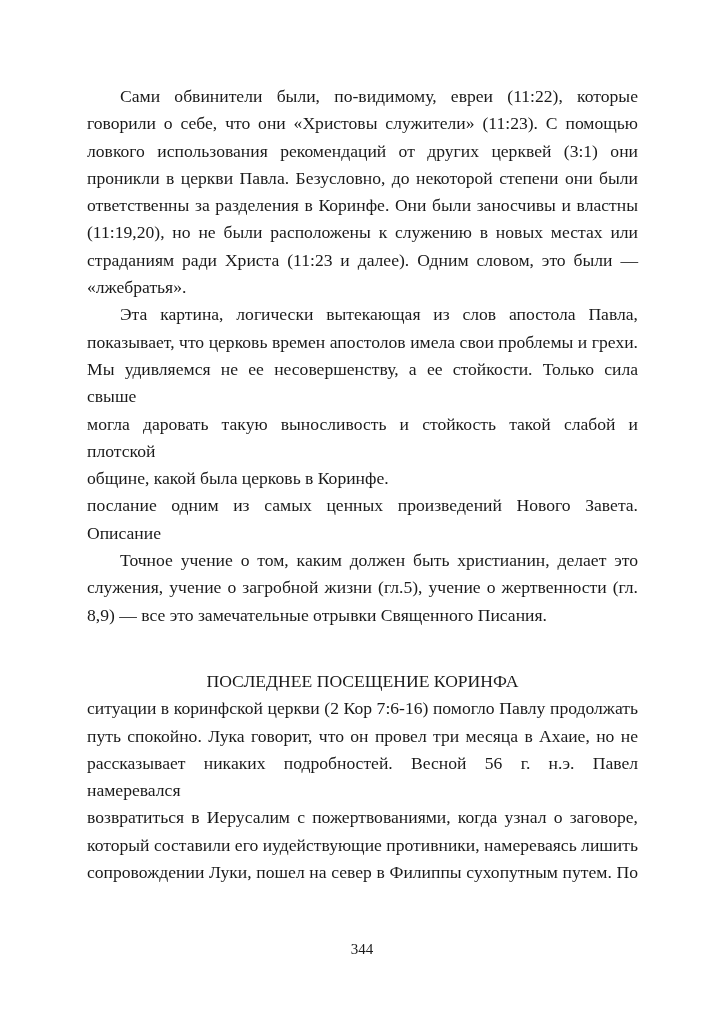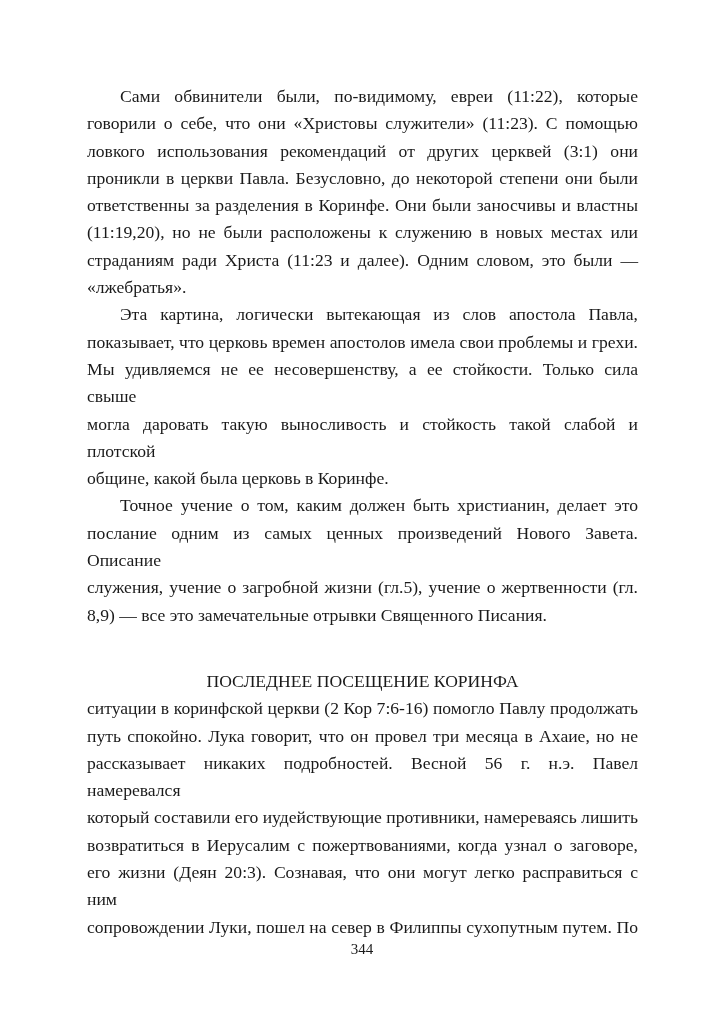--- a/index.html
+++ b/index.html
@@ -38,32 +38,31 @@
     <span class="line last">«лжебратья».</span>
   </div>
   <div class="para-lines">
     <span class="line first">Эта картина, логически вытекающая из слов апостола Павла,</span>
     <span class="line">показывает, что церковь времен апостолов имела свои проблемы и грехи.</span>
     <span class="line">Мы удивляемся не ее несовершенству, а ее стойкости. Только сила свыше</span>
     <span class="line">могла даровать такую выносливость и стойкость такой слабой и плотской</span>
     <span class="line last">общине, какой была церковь в Коринфе.</span>
   </div>
   <div class="para-lines">
+    <span class="line">послание одним из самых ценных произведений Нового Завета. Описание</span>
     <span class="line first">Точное учение о том, каким должен быть христианин, делает это</span>
-    <span class="line">послание одним из самых ценных произведений Нового Завета. Описание</span>
     <span class="line">служения, учение о загробной жизни (гл.5), учение о жертвенности (гл.</span>
     <span class="line last">8,9) — все это замечательные отрывки Священного Писания.</span>
   </div>
 
   <h2 class="heading">ПОСЛЕДНЕЕ ПОСЕЩЕНИЕ КОРИНФА</h2>
 
   <div class="para-lines">
     <span class="line">ситуации в коринфской церкви (2 Кор 7:6-16) помогло Павлу продолжать</span>
     <span class="line">путь спокойно. Лука говорит, что он провел три месяца в Ахаие, но не</span>
     <span class="line">рассказывает никаких подробностей. Весной 56 г. н.э. Павел намеревался</span>
+    <span class="line">возвратиться в Иерусалим с пожертвованиями, когда узнал о заговоре,</span>
     <span class="line">который составили его иудействующие противники, намереваясь лишить</span>
-    <span class="line">возвратиться в Иерусалим с пожертвованиями, когда узнал о заговоре,</span>
-    <span class="line">его жизни (Деян 20:3). Сознавая, что они могут легко расправиться с ним</span>
     <span class="line">сопровождении Луки, пошел на север в Филиппы сухопутным путем. По</span>
   </div>
 </div>
 
 <div class="page-number">344</div>
 
 </body></html>

